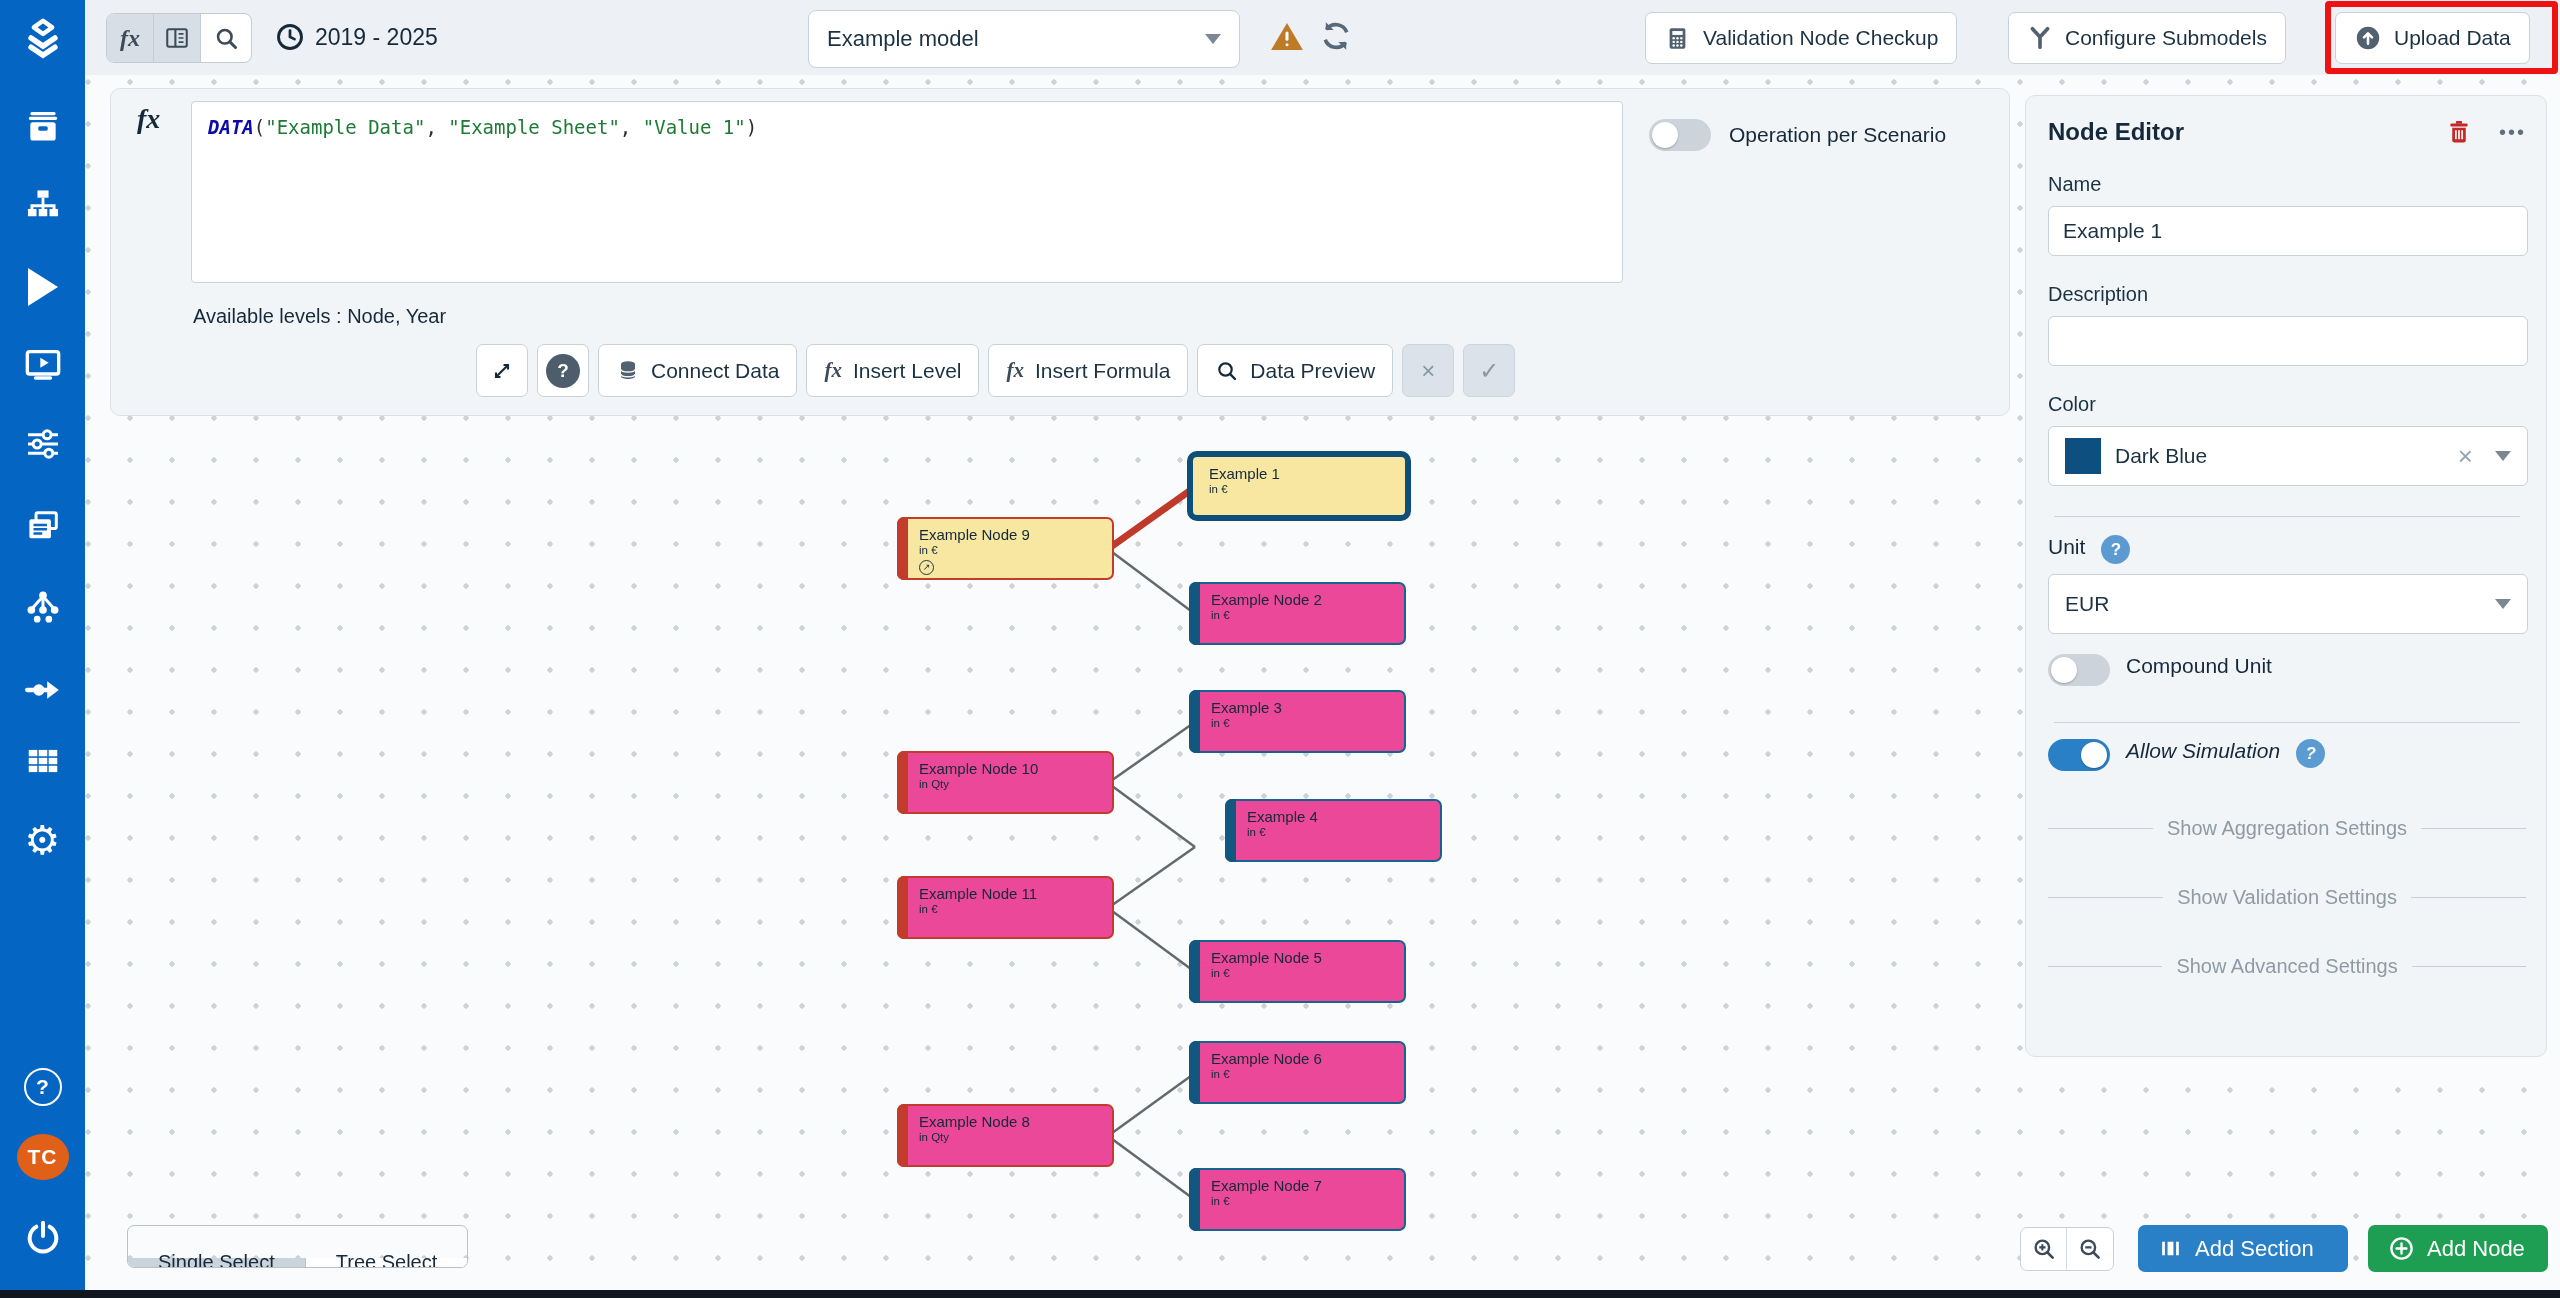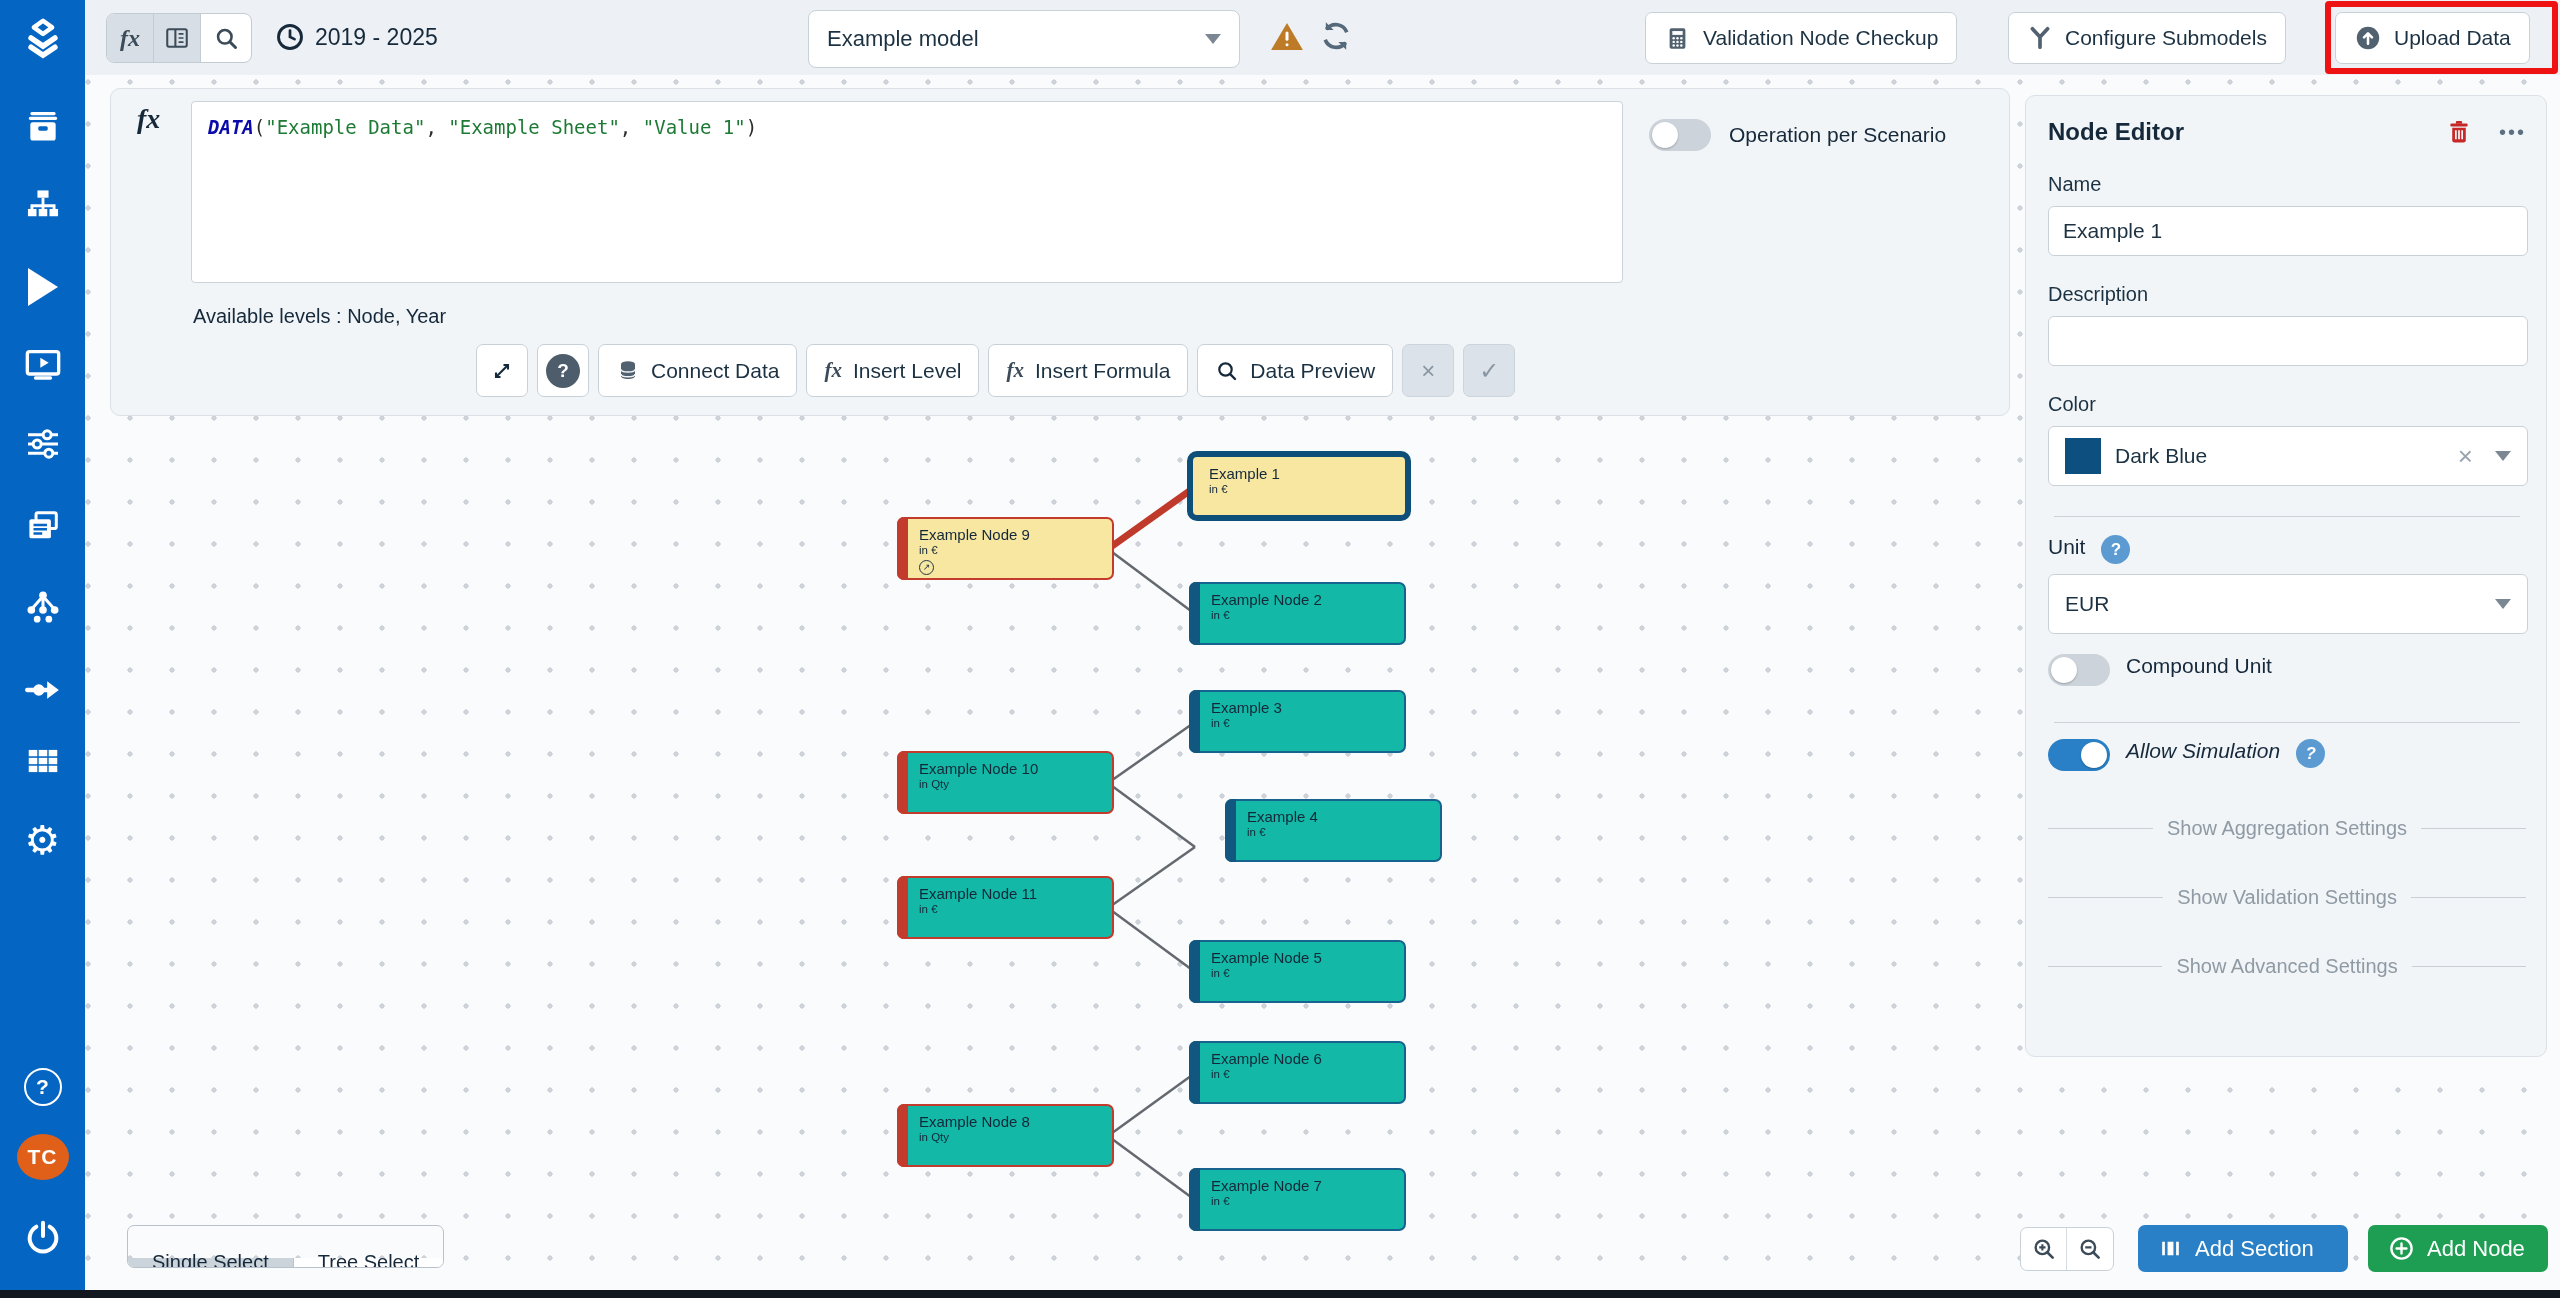--- a/index.html
+++ b/index.html
@@ -83,37 +83,37 @@
   .ne-hr { height:1px; background:#ccd2d8; margin:30px 6px 0 6px; border:none; }
   .ne-row { display:flex; align-items:flex-start; gap:16px; margin-top:20px; font-size:21px; color:#16293b; }
   .help-blue { width:29px; height:29px; border-radius:50%; background:#5b9bd1; color:#fff; font-size:17px; font-weight:bold;
     display:flex; align-items:center; justify-content:center; flex:none; }
   .ne-link { display:flex; align-items:center; margin-top:46px; color:#8f9aa4; font-size:20px; }
   .ne-link .line { flex:1; height:1px; background:#c9cfd5; }
   .ne-link .txt { margin:0 14px; white-space:nowrap; }
 
   
   .edges { position:absolute; left:0; top:0; z-index:1; pointer-events:none; }
-  .node { position:absolute; width:217px; height:63px; background:#14b8a6; border:2px solid; border-radius:7px;
+  .node { position:absolute; width:217px; height:63px; background:#ec4899; border:2px solid; border-radius:7px;
     padding:7px 6px 0 20px; z-index:2; }
   .node::before { content:""; position:absolute; left:-2px; top:-2px; bottom:-2px; width:11px; border-radius:7px 0 0 7px; }
   .node.red { border-color:#c23b2c; } .node.red::before { background:#c23b2c; }
   .node.blue { border-color:#17638f; } .node.blue::before { background:#11577f; }
   .node.yellow { background:#f7e7a1; }
   .node.selected { width:224px; height:70px; border:6px solid #0d4f79; border-radius:10px; padding:8px 6px 0 16px; }
   .node.selected::before { display:none; }
   .nname { font-size:15px; color:#14283a; }
   .nunit { font-size:11.5px; color:#14283a; margin-top:1px; }
   .n-exp { display:inline-flex; width:15px; height:15px; border:1.4px solid #223747; border-radius:50%;
     align-items:center; justify-content:center; font-size:9px; color:#223747; margin-top:2px; }
 
   
   .segctrl { position:absolute; left:127px; top:1225px; height:43px; display:flex; border:1px solid #b9c2ca; border-radius:7px;
     overflow:hidden; z-index:4; font-size:20px; color:#16293b; }
-  .segctrl .seg { display:flex; align-items:center; padding:0 24px; background:#fff;margin-top:32px; }
+  .segctrl .seg { display:flex; align-items:center; padding:0 30px; background:#fff;margin-top:32px; }
   .segctrl .seg.active { background:#ccd4db; border-right:1px solid #b9c2ca; }
   .zoomgroup { position:absolute; left:2020px; top:1227px; height:44px; display:flex; border:1px solid #c9d1d8; border-radius:7px;
     overflow:hidden; background:#fff; z-index:4; }
   .zoomgroup .zbtn { width:46px; display:flex; align-items:center; justify-content:center; border-right:1px solid #d5dce2; }
   .zoomgroup .zbtn:last-child { border-right:none; }
   .btn-solid { position:absolute; top:1225px; height:47px; border:none; border-radius:7px; display:flex; align-items:center;
     gap:12px; padding:0 20px; font-size:22px; color:#fff; z-index:4; }
   .btn-section { left:2138px; width:210px; background:#2a80c6; }
   .btn-addnode { left:2368px; width:180px; background:#1d9e52; }
 

